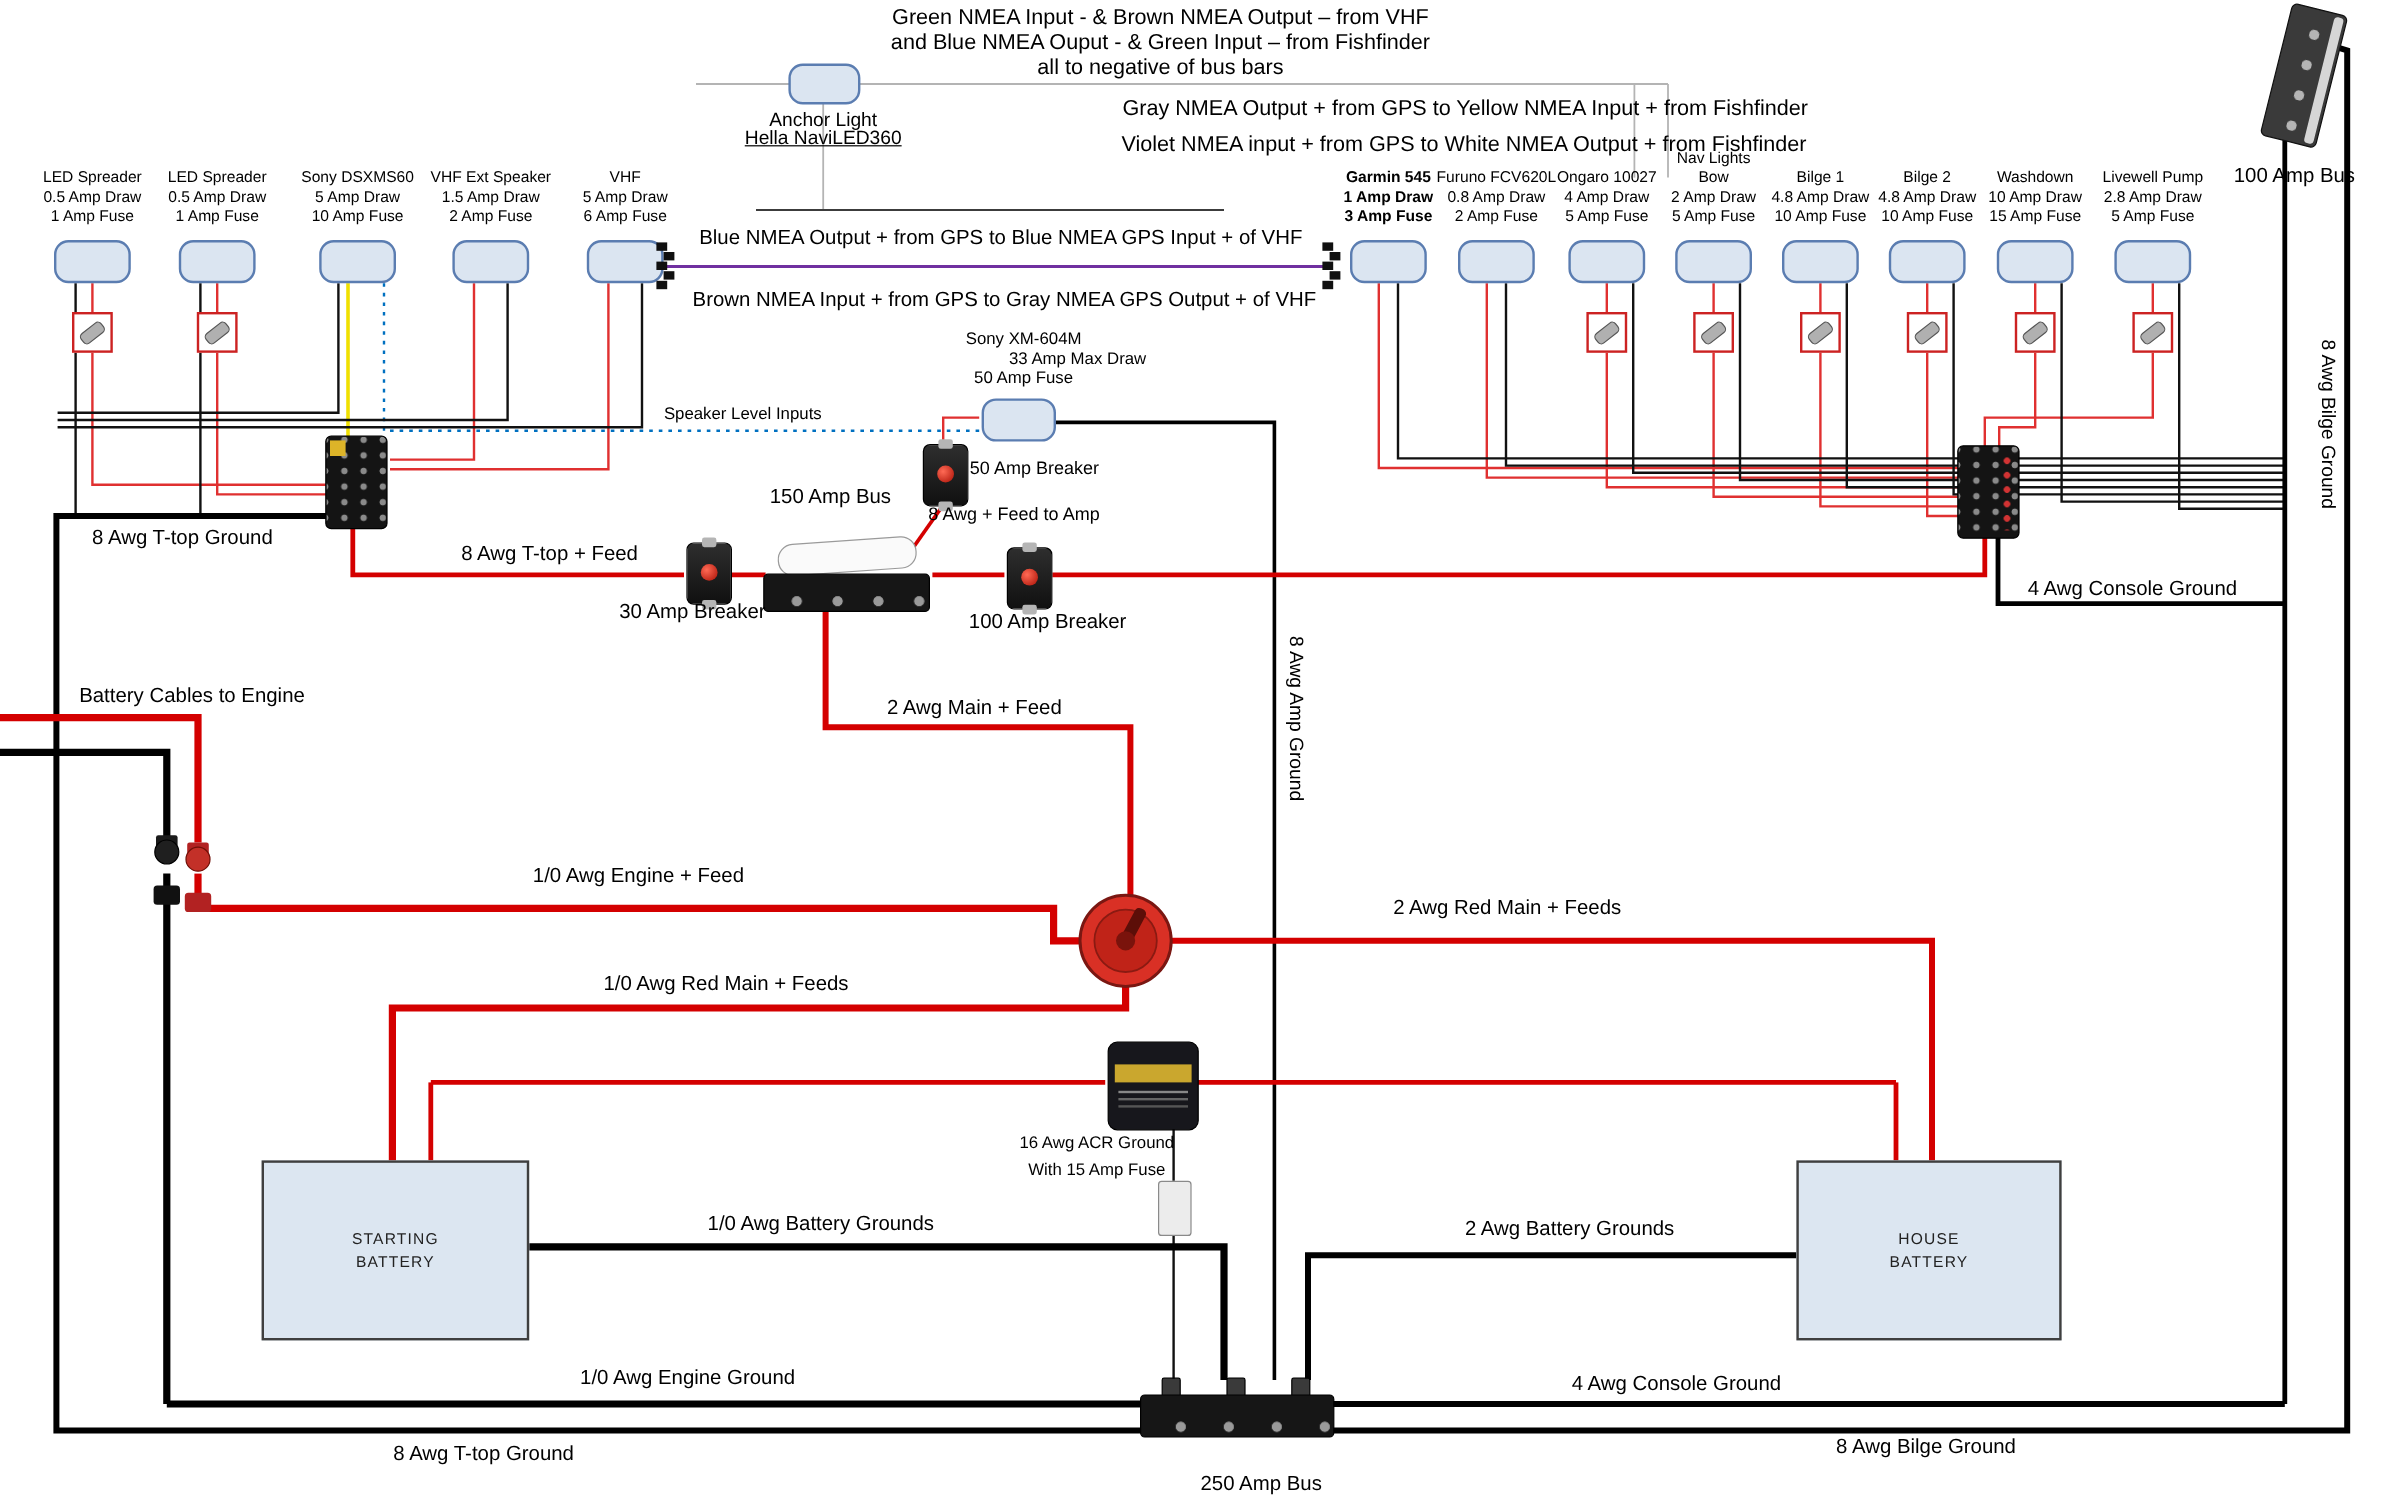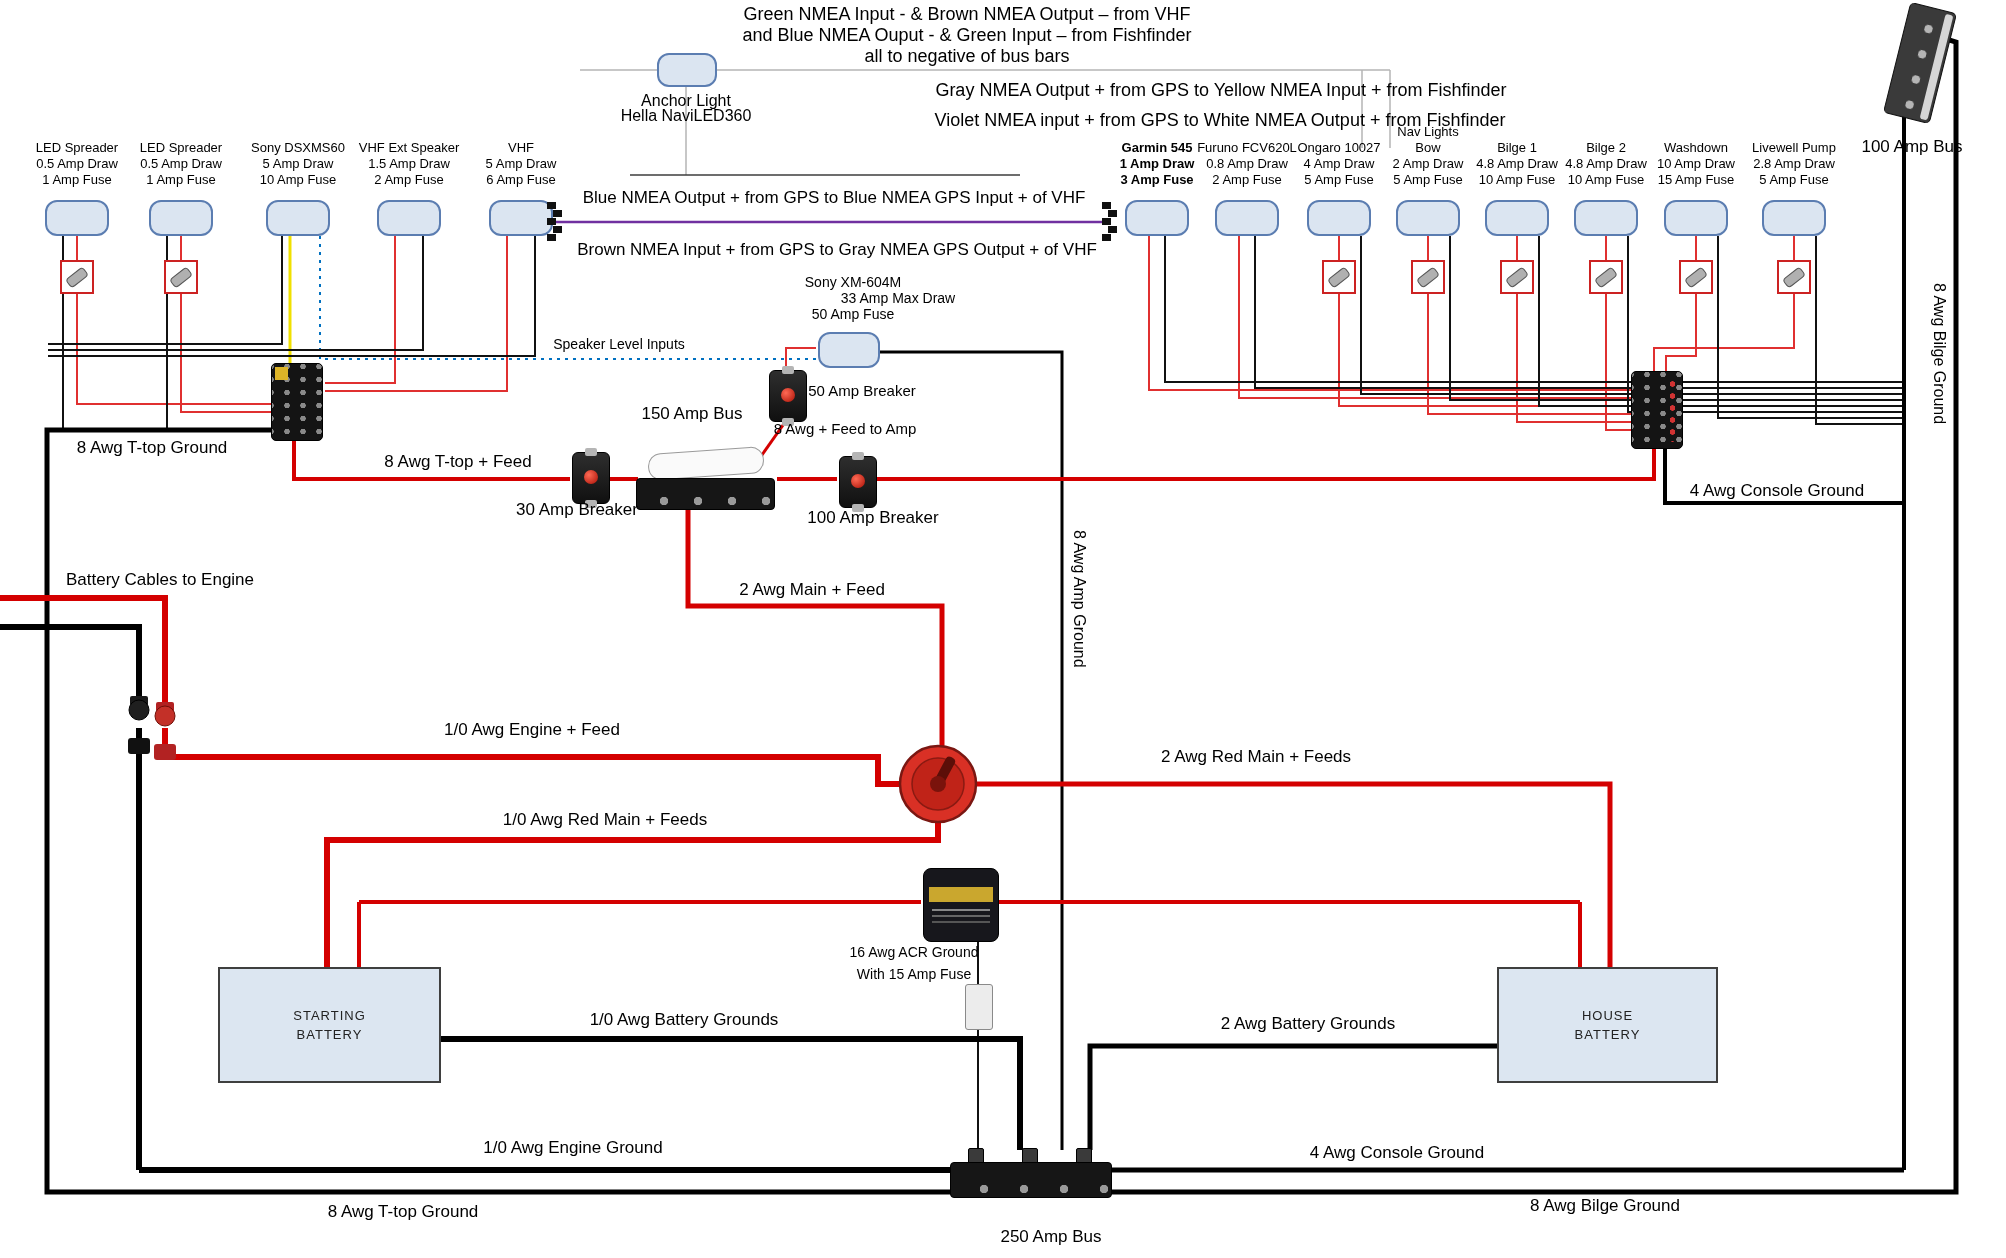--- a/index.html
+++ b/index.html
@@ -49,21 +49,21 @@
           background-image:radial-gradient(circle,#9a9a9a 4px,rgba(0,0,0,0) 4.5px);}
   .cyl{position:absolute;background:#fafafa;border:1px solid #9a9a9a;border-radius:13px;}
   .post{position:absolute;width:14px;height:18px;background:#3a3a3a;border:1px solid #000;border-radius:2px;}
   .acr{position:absolute;left:923px;top:868px;width:74px;height:72px;background:#17171c;border:1px solid #000;border-radius:8px;}
   .acr .band{position:absolute;left:5px;top:18px;right:5px;height:15px;background:#caa72e;}
   .acr .txt{position:absolute;left:8px;top:40px;right:8px;height:2px;background:#888;box-shadow:0 6px 0 #666,0 12px 0 #555;}
   .fholder{position:absolute;left:965px;top:984px;width:26px;height:44px;background:#ececec;border:1px solid #8a8a8a;border-radius:3px;}
   .conn{position:absolute;width:16px;}
   .conn i{display:block;width:9px;height:7px;background:#101010;margin-bottom:1px;}
   .conn i:nth-child(even){margin-left:6px;}
-  .battbox{position:absolute;width:223px;height:116px;background:#dce6f1;border:2px solid #3f3f3f;box-sizing:border-box;
+  .battbox{position:absolute;width:223px;height:150px;background:#dce6f1;border:2px solid #3f3f3f;box-sizing:border-box;
            display:flex;flex-direction:column;align-items:center;justify-content:center;gap:4px;
            font-size:13px;letter-spacing:1px;color:#222;}
   .bus100tr{position:absolute;left:1896px;top:6px;width:46px;height:112px;transform:rotate(14deg);
             background:#3a3a3a;border:1px solid #111;border-radius:5px;
             background-image:radial-gradient(circle,#b5b5b5 4px,rgba(0,0,0,0) 4.5px);background-size:46px 26px;background-position:0 8px;}
   .bus100tr::before{content:"";position:absolute;right:2px;top:2px;bottom:2px;width:8px;background:#d6d6d6;border-radius:3px;}
 </style>
 </head>
 <body>
 
@@ -341,21 +341,21 @@
 
   <div class="lbl f18" style="left:967px;top:4px;">Green NMEA Input - &amp; Brown NMEA Output – from VHF</div>
   <div class="lbl f18" style="left:967px;top:25px;">and Blue NMEA Ouput - &amp; Green Input – from Fishfinder</div>
   <div class="lbl f18" style="left:967px;top:46px;">all to negative of bus bars</div>
   <div class="lbl f18" style="left:1221px;top:80px;">Gray NMEA Output + from GPS to Yellow NMEA Input + from Fishfinder</div>
   <div class="lbl f18" style="left:1220px;top:110px;">Violet NMEA input + from GPS to White NMEA Output + from Fishfinder</div>
   <div class="lbl" style="left:834px;top:188px;">Blue NMEA Output + from GPS to Blue NMEA GPS Input + of VHF</div>
   <div class="lbl" style="left:837px;top:240px;">Brown NMEA Input + from GPS to Gray NMEA GPS Output + of VHF</div>
 
   <div class="lbl f13" style="left:686px;top:92px;">Anchor Light</div>
-  <div class="lbl f13" style="left:686px;top:107px;">Hella NaviLED360</div>
+  <div class="lbl f13" style="left:686px;top:107px;text-decoration:underline;">Hella NaviLED360</div>
 
   <div class="lbl f14" style="left:619px;top:336px;">Speaker Level Inputs</div>
 
   <div class="lbl f14" style="left:853px;top:274px;">Sony XM-604M</div>
   <div class="lbl f14" style="left:853px;top:290px;margin-left:45px;">33 Amp Max Draw</div>
   <div class="lbl f14" style="left:853px;top:306px;">50 Amp Fuse</div>
 
   <div class="lbl f15" style="left:862px;top:382px;">50 Amp Breaker</div>
   <div class="lbl" style="left:692px;top:404px;">150 Amp Bus</div>
   <div class="lbl f15" style="left:845px;top:420px;">8 Awg + Feed to Amp</div>

